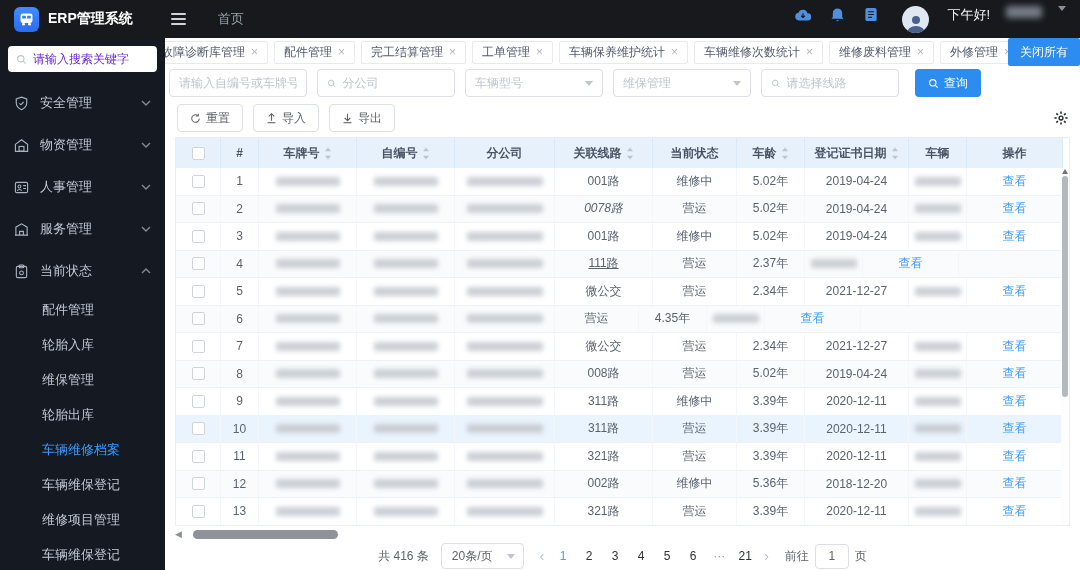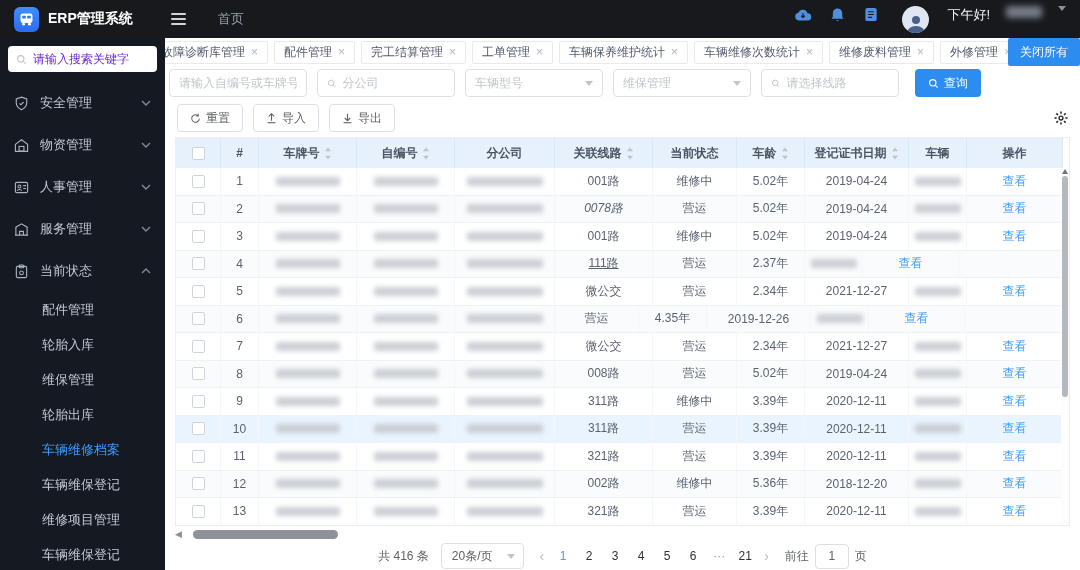--- a/index.html
+++ b/index.html
@@ -574,21 +574,20 @@
             <span class="masked" style="width: 64px;"></span>
           </div>
           <div class="td" style="width: 98px;">
             <span class="masked" style="width: 64px;"></span>
           </div>
           <div class="td" style="width: 100px;">
             <span class="masked" style="width: 76px;"></span>
           </div>
           <div class="td" style="width: 84px;">营运</div>
           <div class="td" style="width: 68px;">4.35年</div>
-          <div class="td" style="width: 104px;">2019-12-26</div>
           <div class="td" style="width: 58px;">
             <span class="masked" style="width: 46px;"></span>
           </div>
           <div class="td" style="width: 96px;">
             <span class="view-link">查看</span>
           </div>
         </div>
         <div class="tr">
           <div class="td" style="width: 45px;">
             <div class="cbox"></div>

